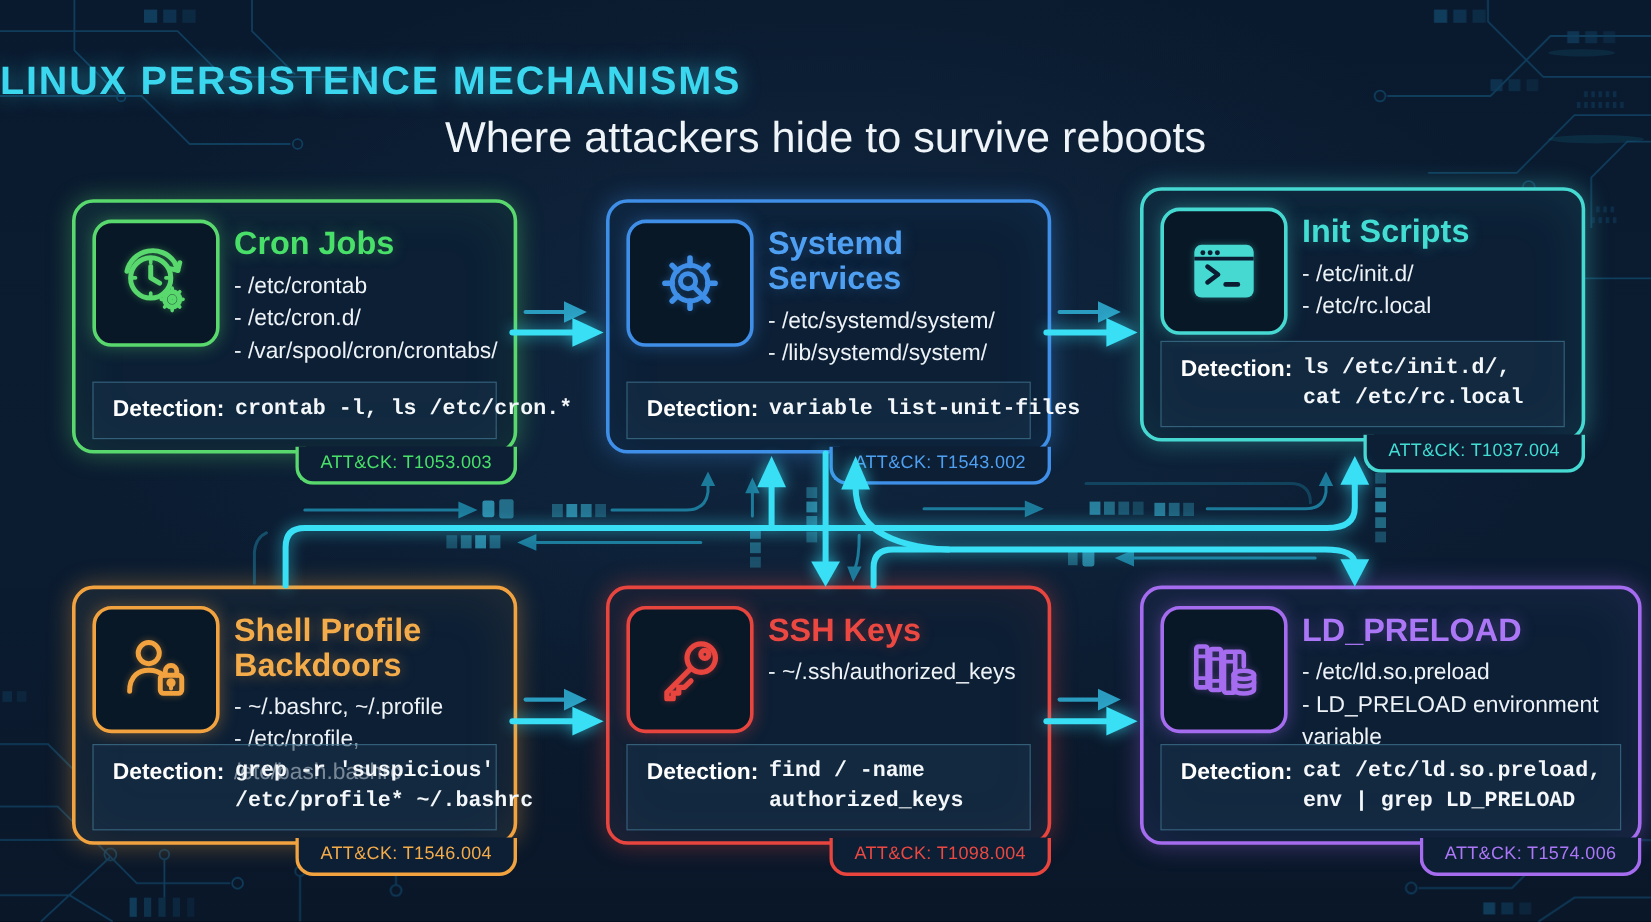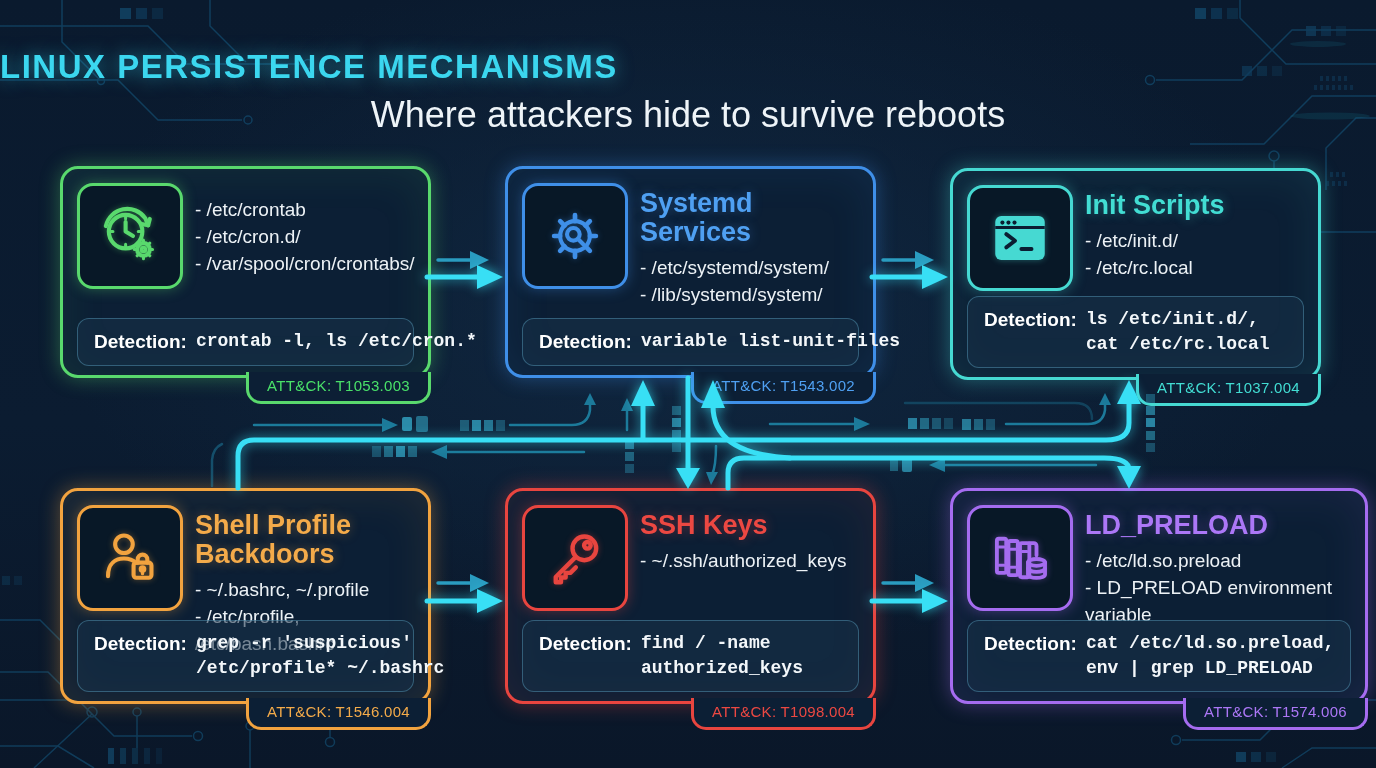--- a/index.html
+++ b/index.html
@@ -43,21 +43,21 @@
     font-size:27px;font-weight:800;line-height:1.08;color:var(--title);
     text-shadow:0 0 12px var(--glow1);
   }
   .card-paths{
     margin-top:8px;font-size:19px;line-height:1.42;color:#edf2f6;
     white-space:pre-line;
   }
   .detection-box{
     position:absolute;left:14px;right:14px;bottom:9px;
     background:rgba(24,49,72,.55);border:1.5px solid rgba(96,170,200,.42);
-    border-radius:12px;padding:10px 16px;display:flex;align-items:flex-start;gap:9px;
+    border-radius:0;padding:10px 16px;display:flex;align-items:flex-start;gap:9px;
   }
   .det-label{font-size:19px;font-weight:800;color:#ffffff;white-space:nowrap;line-height:1.35;}
   .det-cmd{font-family:Liberation Mono, monospace;
     font-size:18px;font-weight:700;color:#f3f7fa;white-space:pre;line-height:1.4;}
   .attack-tab{
     position:absolute;right:-3px;bottom:-29px;height:26px;
     background:#0c1f35;border:3px solid var(--accent);border-top:none;
     border-radius:0 0 15px 15px;padding:0 18px 3px 18px;
     display:flex;align-items:center;
   }
@@ -168,20 +168,21 @@
   <div class="subtitle">Where attackers hide to survive reboots</div>
 
   <div id="cards">
       <div class="card" style="left: 60px; top: 166px; height: 206px; --accent: #59d96d; --title: #49e069; --glow1: rgba(89,217,109,0.38); --glow2: rgba(89,217,109,0.1);">
       <div class="icon-box">
         <svg>
             <use href="#icon-clock-gear"></use>
           </svg>
       </div>
       <div class="card-right">
+        <div class="card-title">Cron Jobs</div>
         <div class="card-paths">- /etc/crontab
 - /etc/cron.d/
 - /var/spool/cron/crontabs/</div>
       </div>
       <div class="detection-box">
         <span class="det-label">Detection:</span>
         <span class="det-cmd">crontab -l, ls /etc/cron.*</span>
       </div>
       <div class="attack-tab">
         <span>ATT&amp;CK: T1053.003</span>
@@ -199,21 +200,21 @@
 - /lib/systemd/system/</div>
       </div>
       <div class="detection-box">
         <span class="det-label">Detection:</span>
         <span class="det-cmd">variable list-unit-files</span>
       </div>
       <div class="attack-tab">
         <span>ATT&amp;CK: T1543.002</span>
       </div>
     </div>
-      <div class="card" style="left: 950px; top: 168px; height: 206px; --accent: #46d9d2; --title: #42ddd3; --glow1: rgba(70,217,210,0.38); --glow2: rgba(70,217,210,0.1);">
+      <div class="card" style="left: 950px; top: 156px; height: 206px; --accent: #46d9d2; --title: #42ddd3; --glow1: rgba(70,217,210,0.38); --glow2: rgba(70,217,210,0.1);">
       <div class="icon-box">
         <svg>
             <use href="#icon-terminal-window"></use>
           </svg>
       </div>
       <div class="card-right">
         <div class="card-title">Init Scripts</div>
         <div class="card-paths">- /etc/init.d/
 - /etc/rc.local</div>
       </div>

